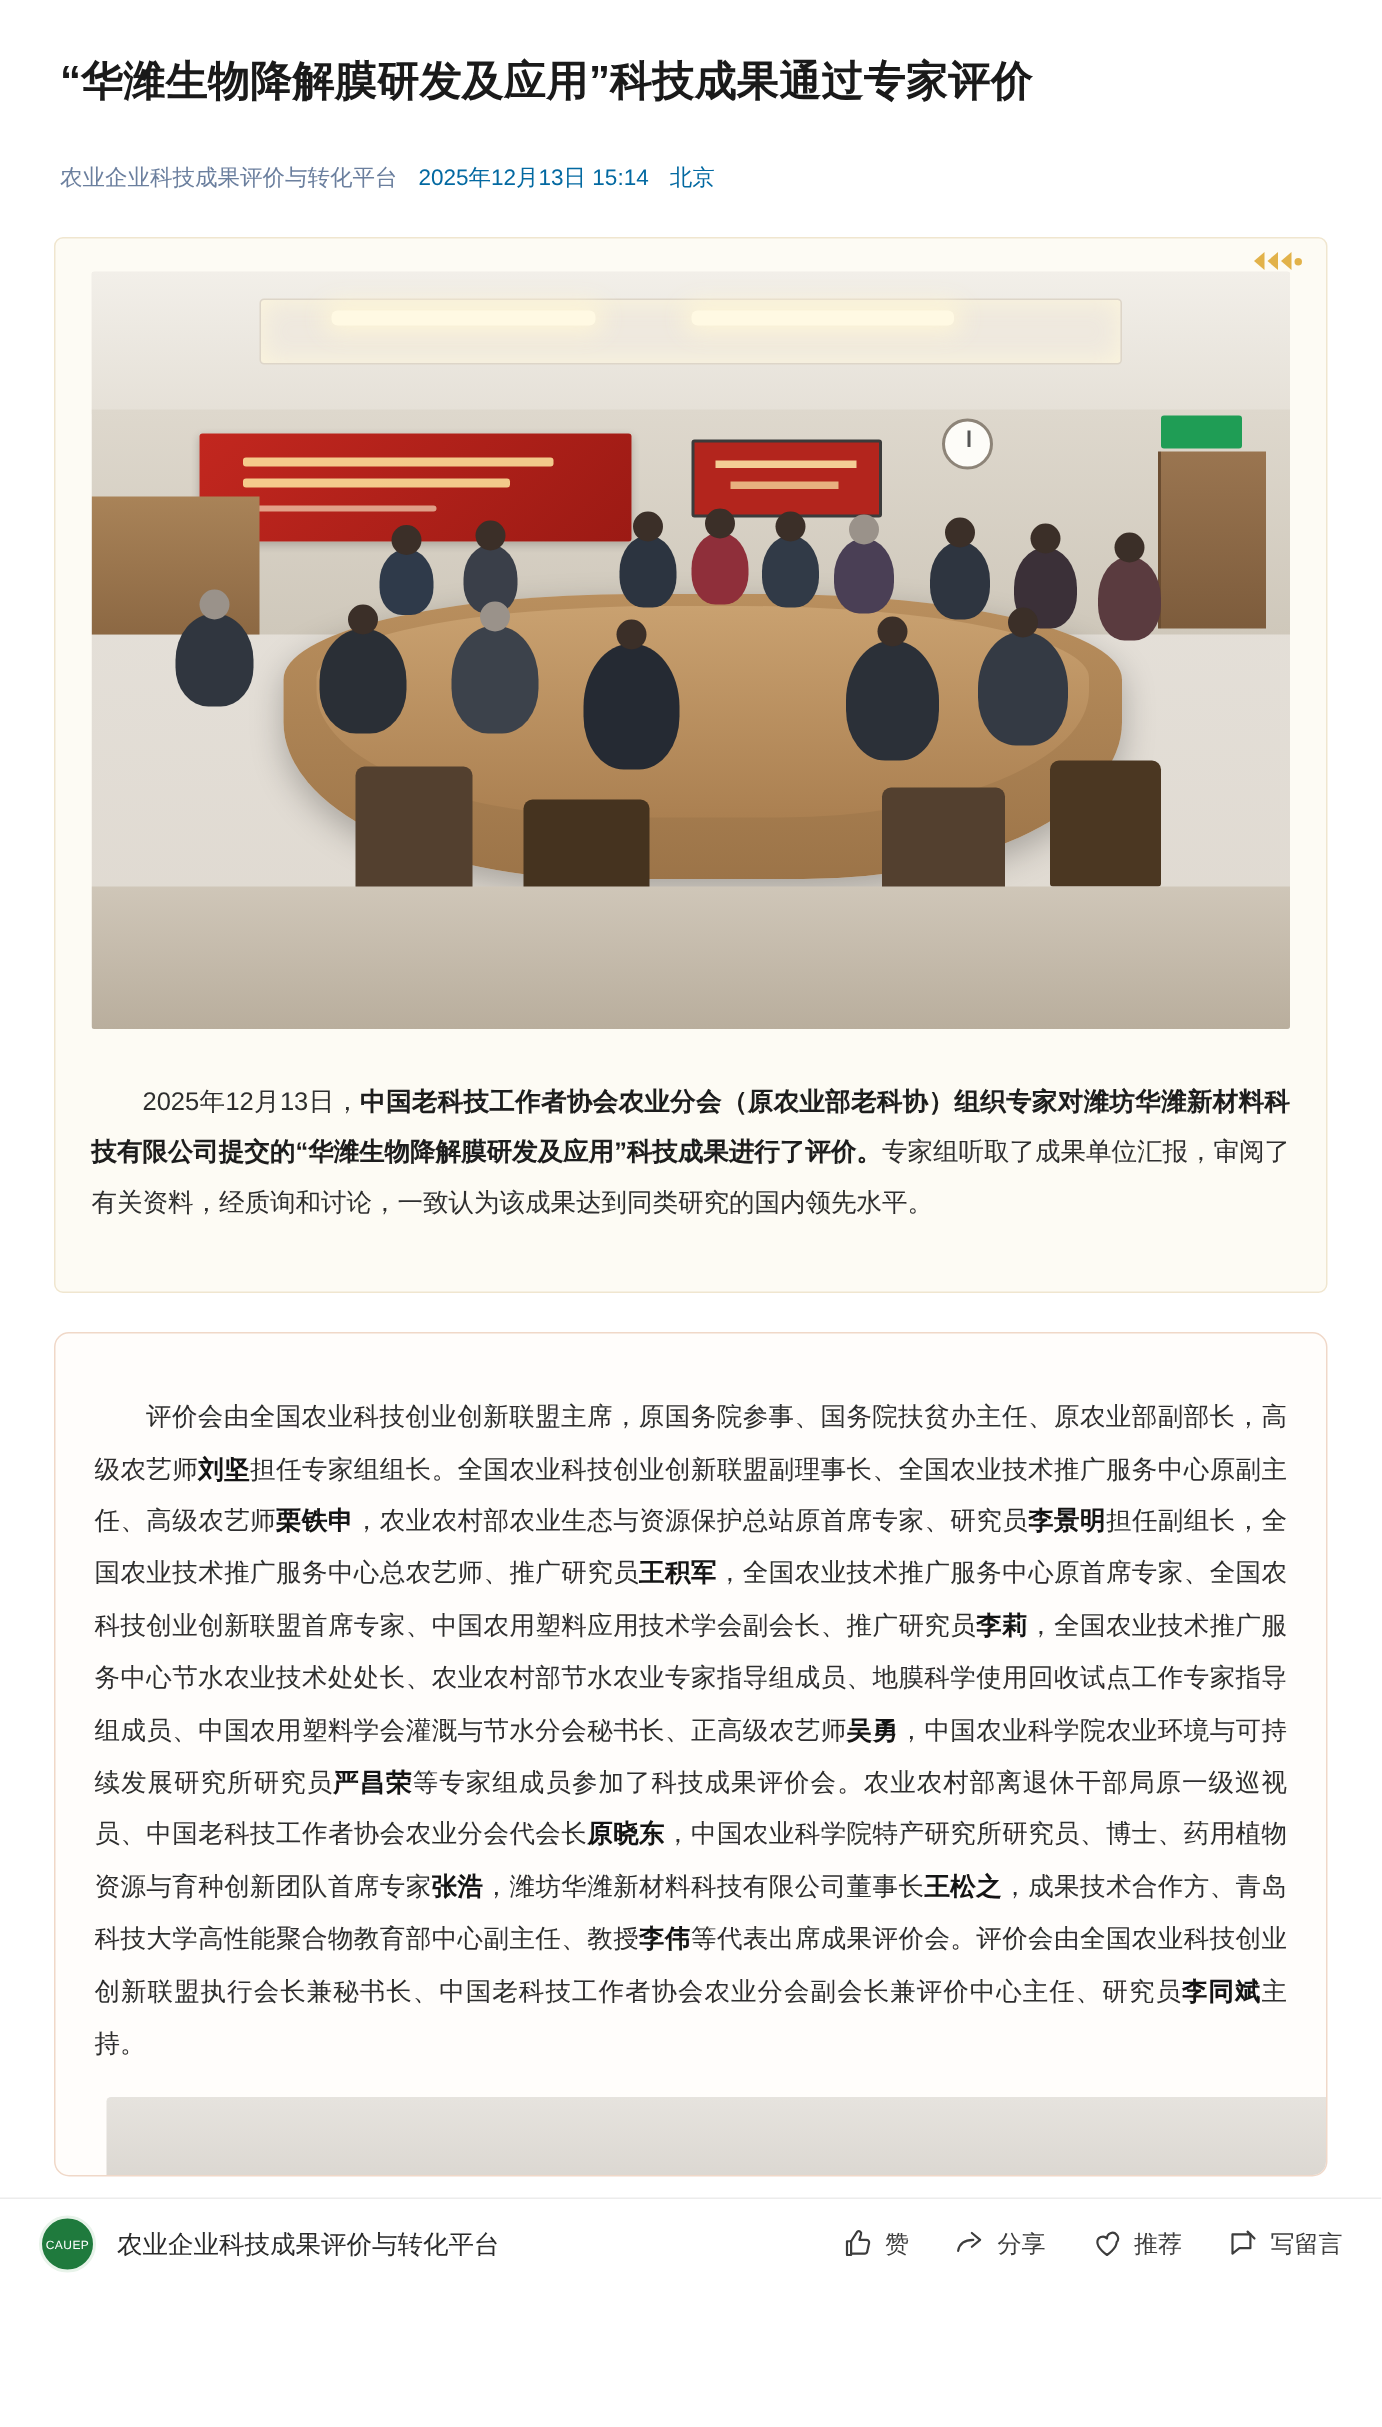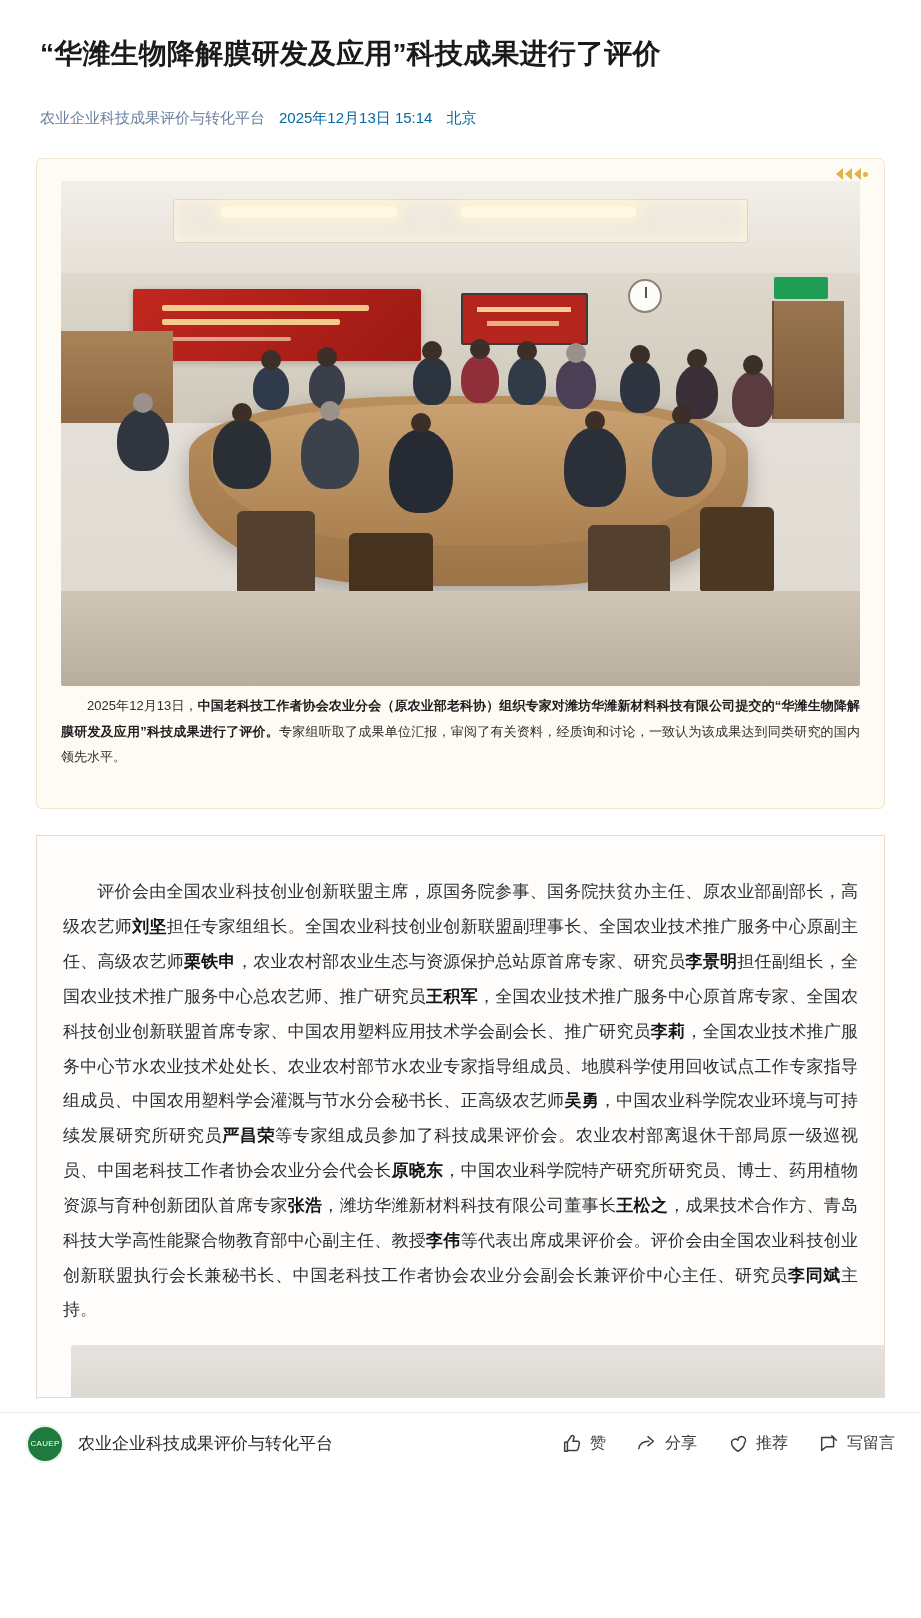--- a/index.html
+++ b/index.html
@@ -151,35 +151,35 @@
   }
   
   .pp { position:absolute; border-radius:50% 50% 42% 42%; }
   .pp .head { position:absolute; left:50%; top:-16px; transform:translateX(-50%);
     width:20px; height:20px; border-radius:50%; background:#3b2f28; }
   .pp .head.gray { background:#9a928a; }
 
   .chair { position:absolute; background:#53402f; border-radius:6px 6px 2px 2px; }
 
   .lead-text {
-    margin-top: 7px;
-    font-size: 13px;
+    margin-top: 32px;
+    font-size: 17px;
     line-height: 1.95;
     color: #2e2e2e;
     text-align: justify;
   }
   .lead-text .ind { display:inline-block; width:2em; }
   .lead-text b { font-weight: bold; color:#1d1d1d; }
 
   
   .card2 {
     margin: 26px 36px 0 36px;
     background: #fffdfb;
     border: 1px solid #f0d8c8;
-    border-radius: 0;
+    border-radius: 10px;
     padding: 22px 26px 0 26px;
     overflow: hidden;
   }
   .body-text {
     font-size: 17px;
     line-height: 2.05;
     color: #2e2e2e;
     text-align: justify;
   }
   .body-text .ind { display:inline-block; width:2em; }
@@ -221,21 +221,21 @@
     font-size: 16px; color: #3d3d3d;
     cursor: pointer;
   }
   .action svg { display:block; }
 </style>
 </head>
 <body>
 
 <div class="page">
 
-  <h1 class="article-title">“华潍生物降解膜研发及应用”科技成果进行了评价</h1>
+  <h1 class="article-title">“华潍生物降解膜研发及应用”科技成果通过专家评价</h1>
 
   <div class="meta-row">
     <span class="meta-source">农业企业科技成果评价与转化平台</span>
     <span class="meta-date">2025年12月13日 15:14</span>
     <span class="meta-loc">北京</span>
   </div>
 
   <div class="card">
     <div class="card-corner">
       <span class="chev"></span>

